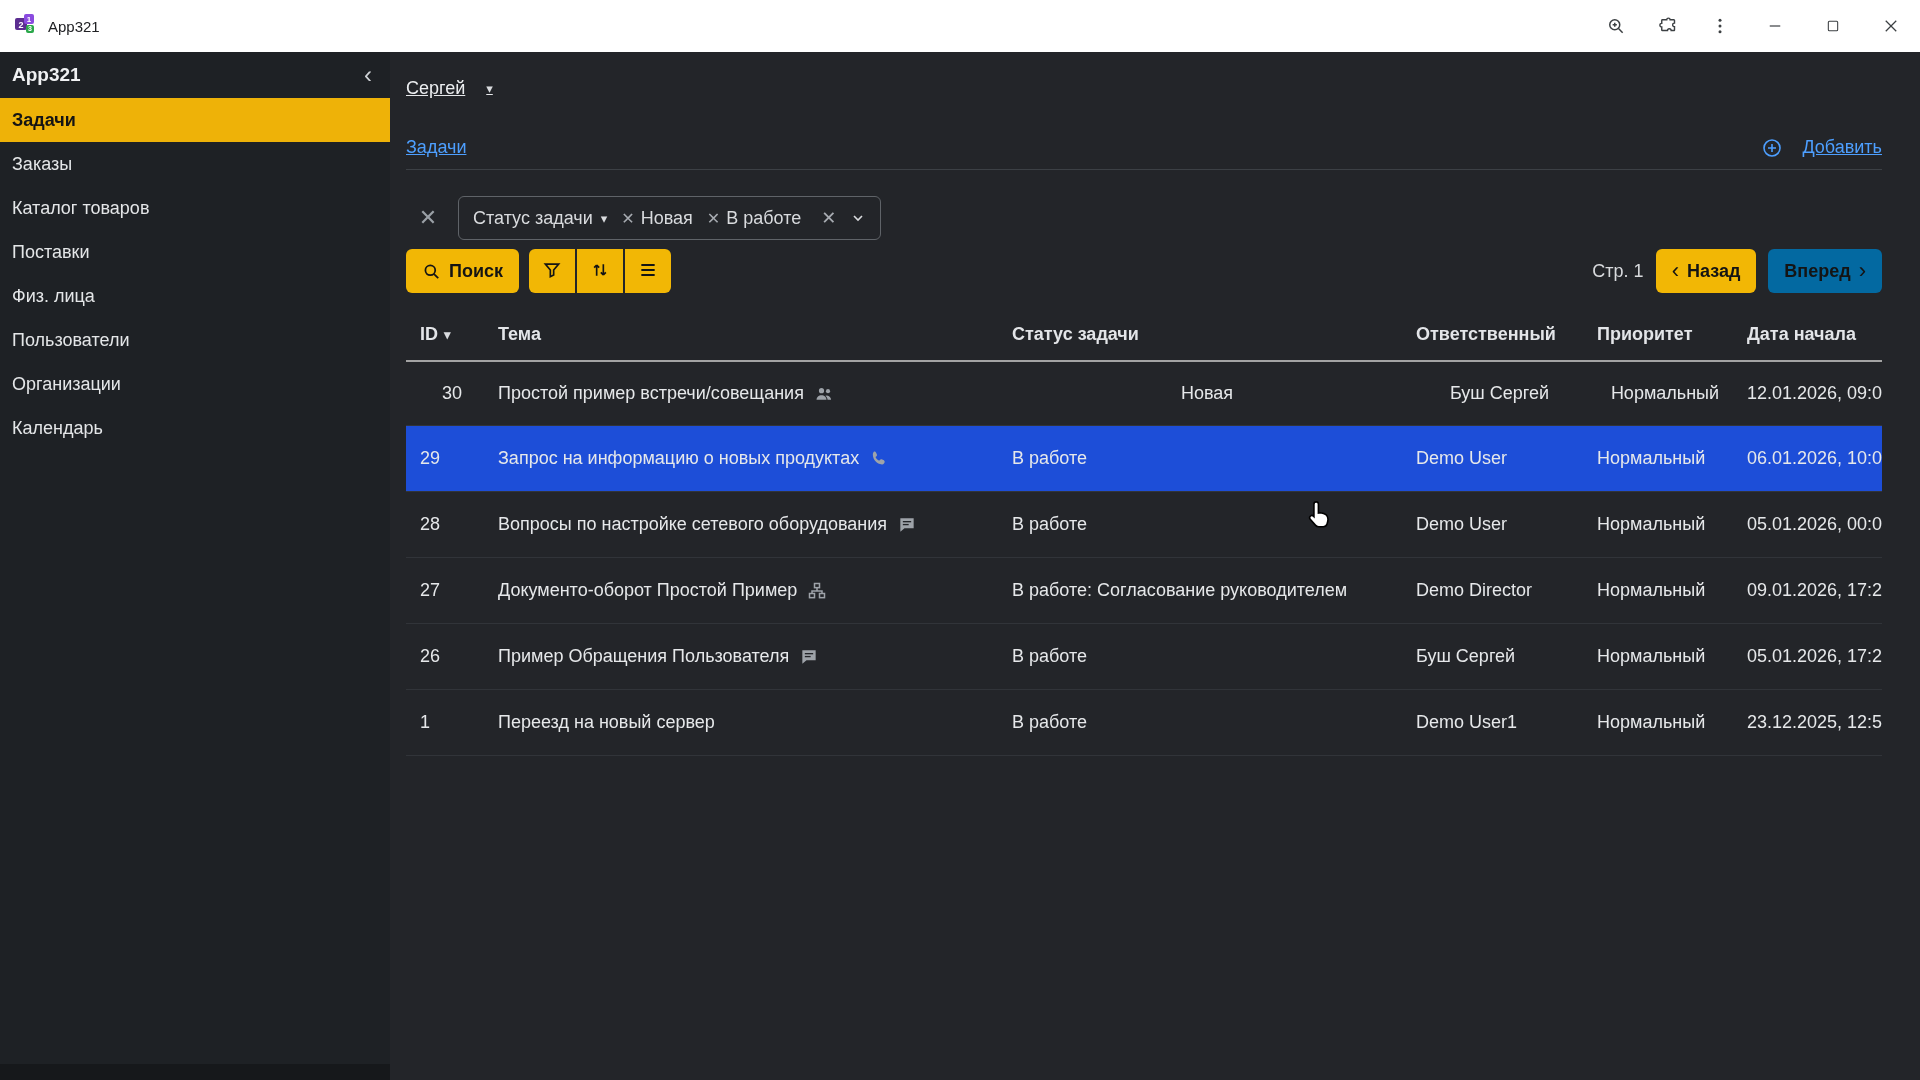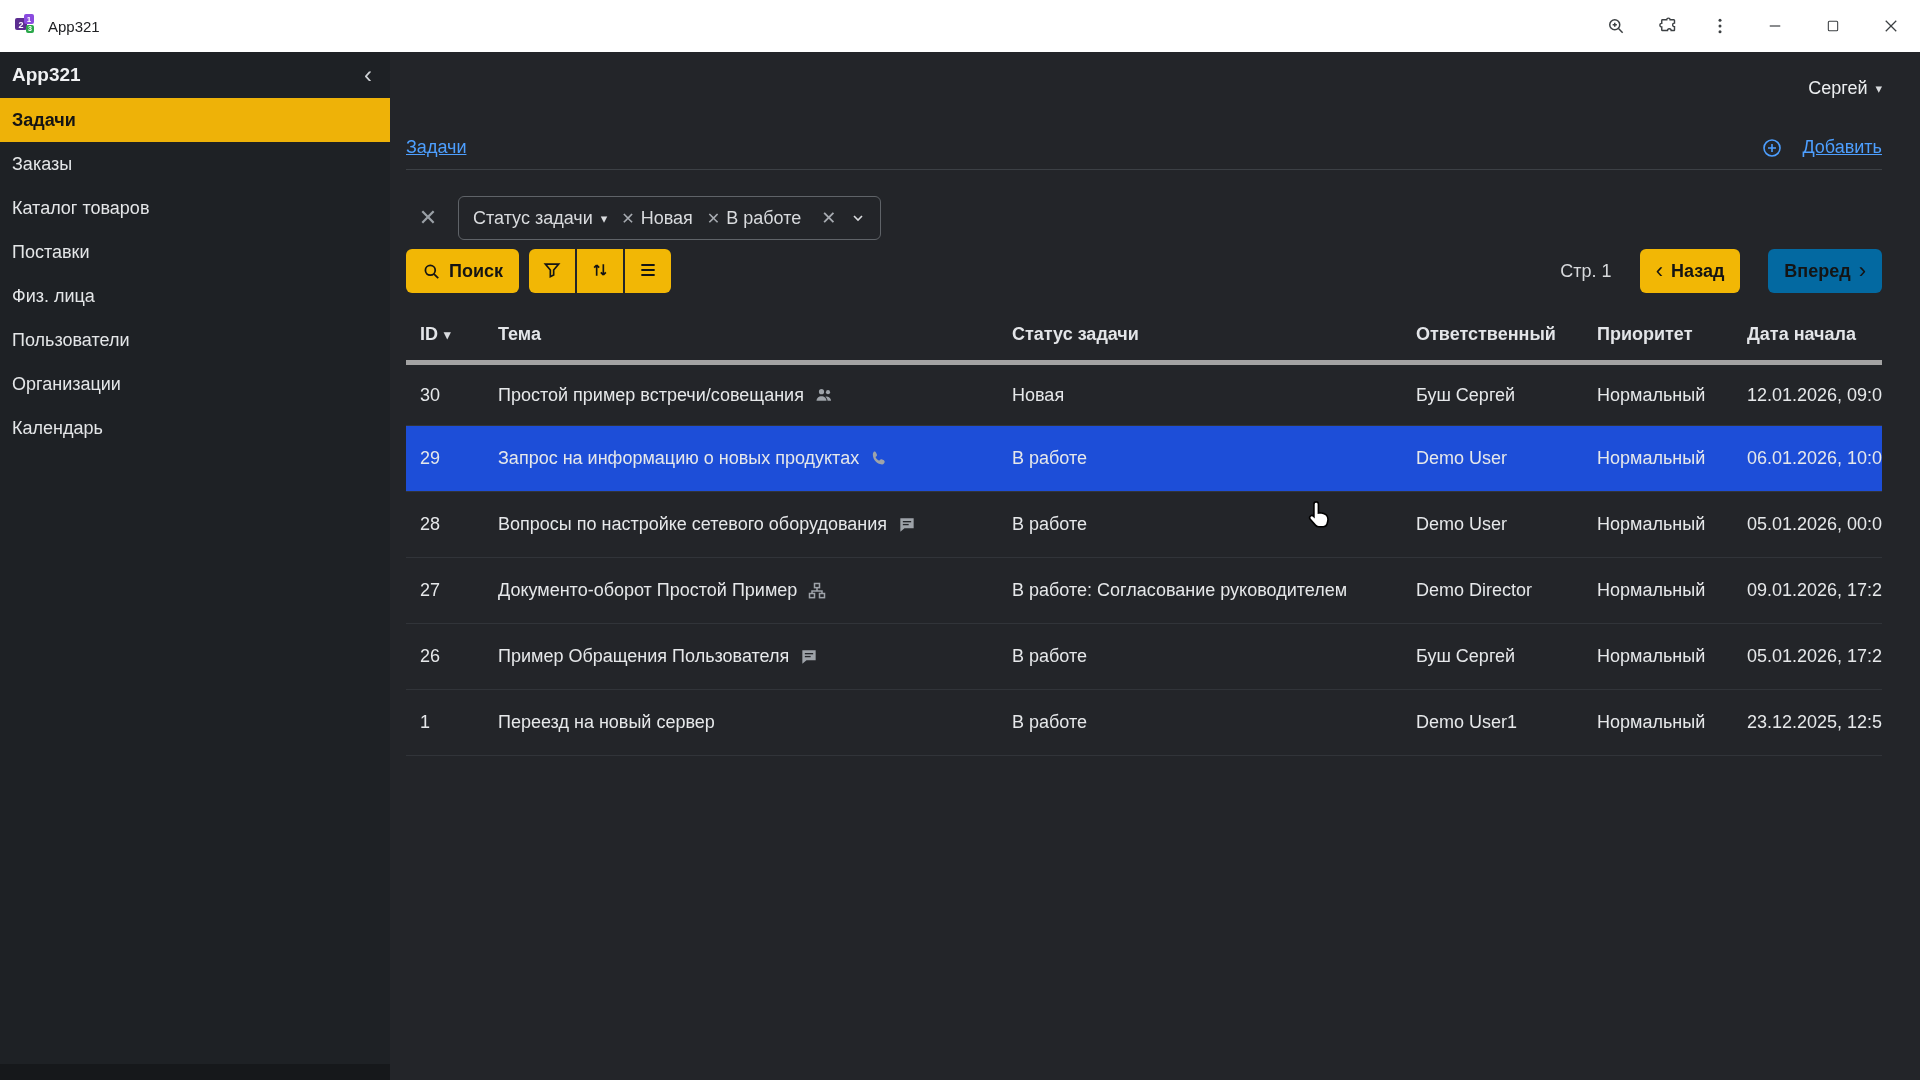--- a/index.html
+++ b/index.html
@@ -43,21 +43,21 @@
     font-size:18px; color:#e4e6e8; cursor:pointer;
   }
   .side-item.active { background:#eeb208; color:#141414; font-weight:600; }
   .sidebar-footer {
     position:absolute; left:0; bottom:0; width:100%; height:16px; background:#16181b;
   }
 
   
   .main { flex:1; position:relative; padding:16px 38px 0 16px; min-width:0; }
 
-  .user-row { height:40px; display:flex; align-items:center; justify-content:flex-end; gap:8px; }
+  .user-row { height:40px; display:flex; align-items:center; justify-content:flex-start; gap:21px;text-decoration:underline; }
   .user-name { font-size:18px; color:#eceef0; cursor:pointer; }
   .caret { font-size:13px; color:#d9dbde; }
 
   .crumb-row {
     margin-top:18px; height:44px; display:flex; align-items:center; justify-content:space-between;
     border-bottom:1px solid #3c4045;
   }
   a.link { color:#4d9fff; text-decoration:underline; font-size:18px; cursor:pointer; }
   .add-link { display:flex; align-items:center; gap:20px; }
 
@@ -83,39 +83,39 @@
   .btn-yellow {
     background:#f2b705; color:#141414; border:none; border-radius:6px;
     height:44px; font-size:18px; font-weight:600; cursor:pointer;
     display:flex; align-items:center; gap:8px; padding:0 16px;
   }
   .seg-group { display:flex; gap:2px; border-radius:6px; overflow:hidden; }
   .seg-btn {
     width:46px; height:44px; background:#f2b705; border:none; cursor:pointer;
     display:flex; align-items:center; justify-content:center;
   }
-  .actions-right { display:flex; align-items:center; gap:28px; }
+  .actions-right { display:flex; align-items:center; gap:12px; }
   .page-label { font-size:18px; color:#d8dadd; }
   .btn-back { background:#f2b705; }
   .btn-fwd { background:#0369a1; }
   .nav-chev { font-size:22px; font-weight:400; line-height:1; }
 
   
   .table { margin-top:15px; }
   .tbl-row {
     display:grid;
     grid-template-columns:78px 514px 404px 181px 150px 149px;
     align-items:center;
   }
   .tbl-head { height:52px; font-weight:600; color:#e3e5e8; font-size:18px; }
   .tbl-head .cell { display:flex; align-items:center; gap:6px; }
   .tbl-body .tbl-row {
     height:66px; font-size:18px; color:#e6e8ea; border-bottom:1px solid #313439; cursor:pointer;
   }
-  .tbl-body .tbl-row:first-child { border-top:5px solid #a3a3a3; }
+  .tbl-body .tbl-row:first-child { border-top:2px solid #a3a3a3;text-align:center; }
   .tbl-body .tbl-row.hovered { background:#1d4ed8; }
   .cell { padding-left:14px; overflow:hidden; white-space:nowrap; }
   .cell-subject { display:flex; align-items:center; gap:10px; padding-left:14px; }
   .row-icon { display:inline-flex; flex:0 0 auto; }
 
   
   .mouse-cursor { position:absolute; left:916px; top:448px; pointer-events:none; z-index:50; }
 </style>
 </head>
 <body>

